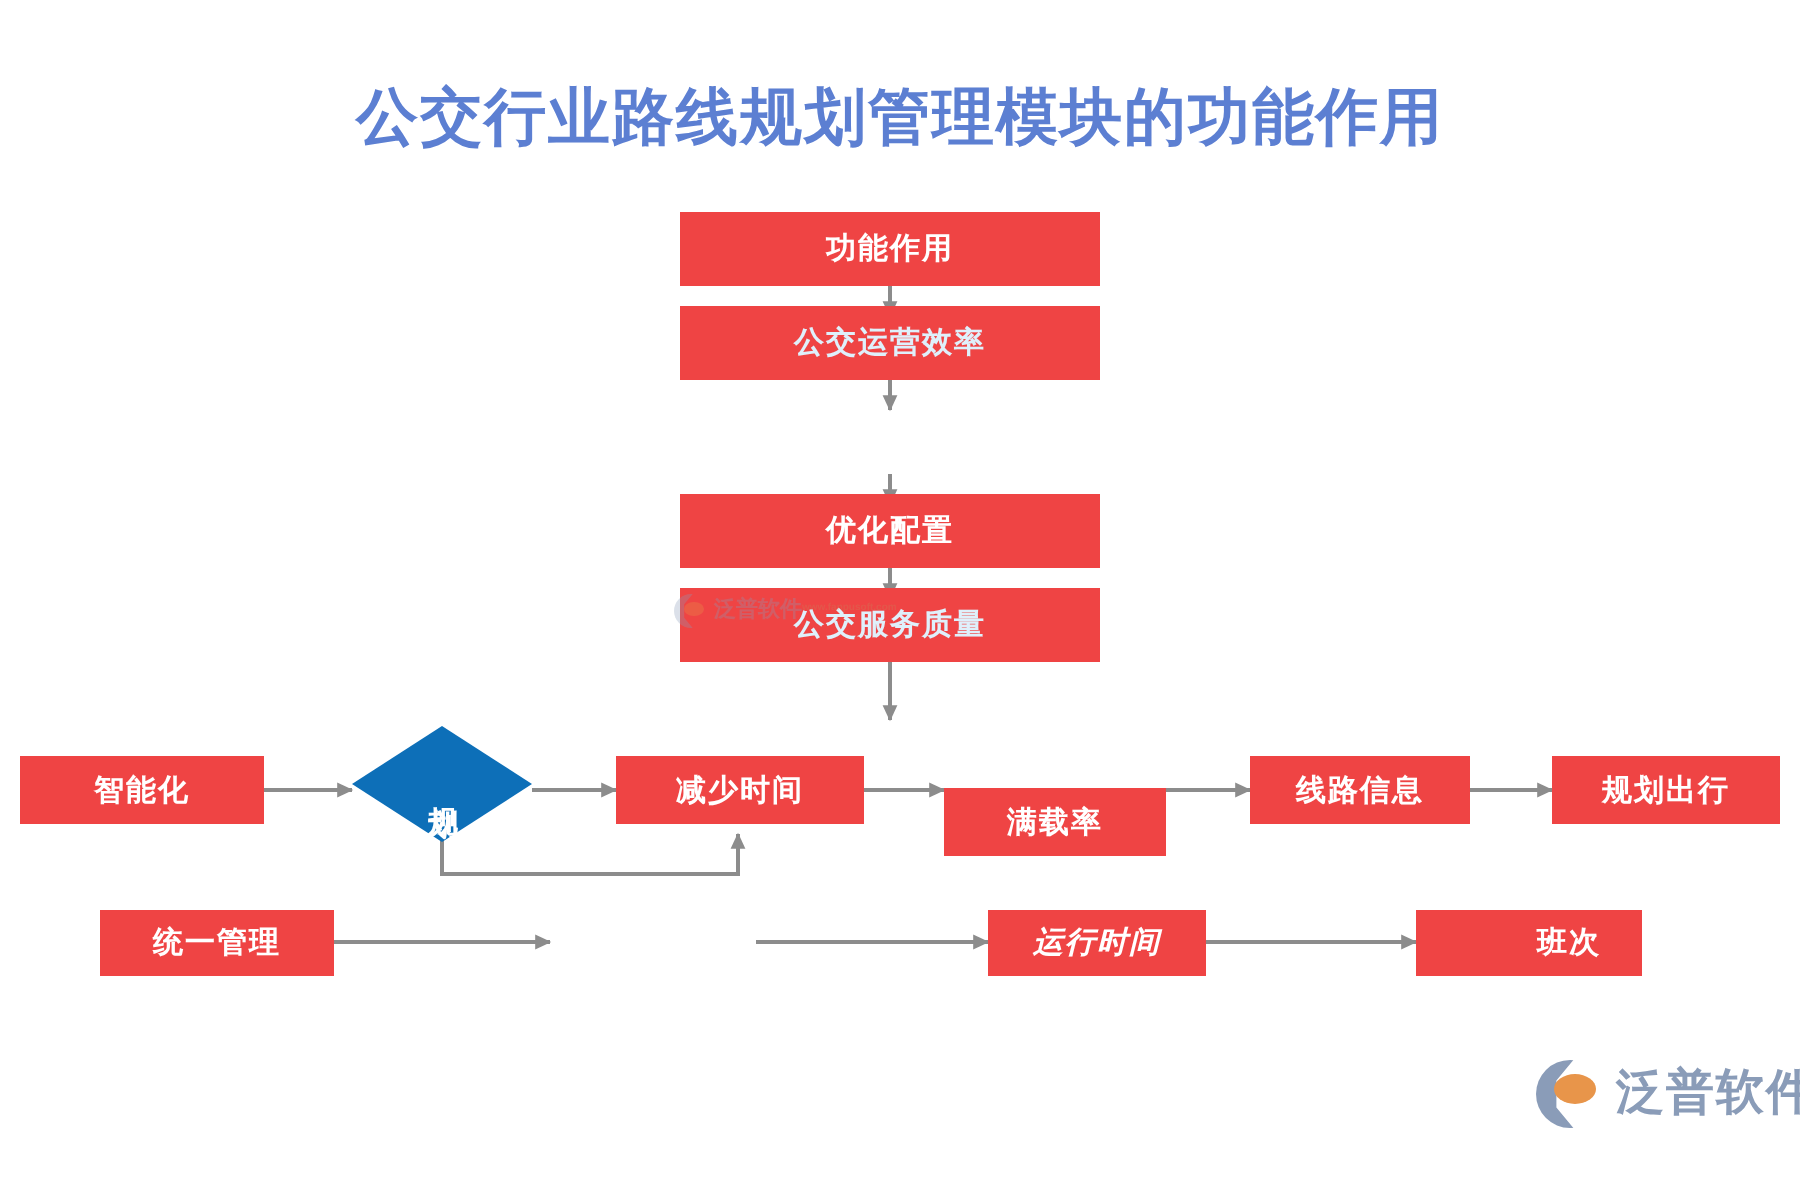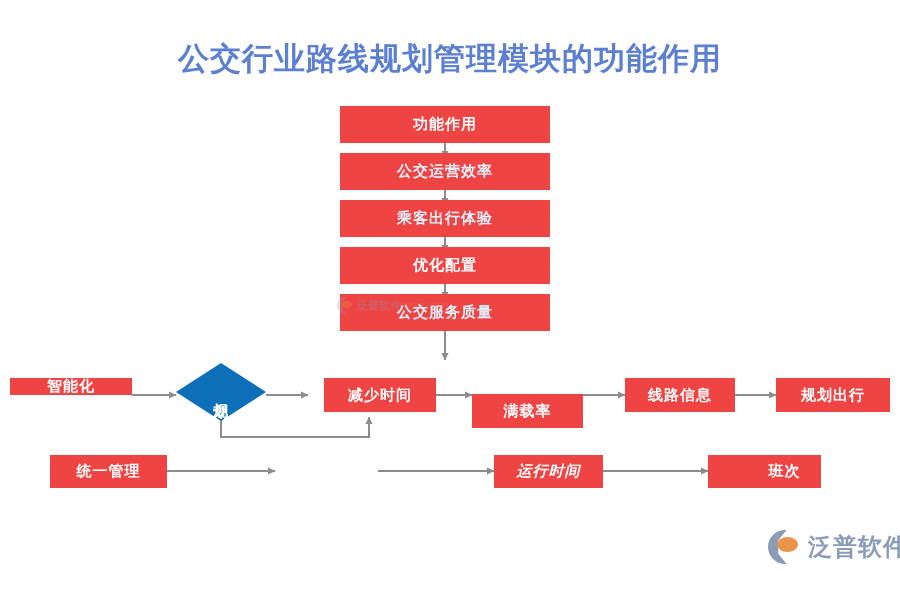--- a/index.html
+++ b/index.html
@@ -183,53 +183,50 @@
   </svg>
 
   <div class="node" id="n-v1" style="left:340px; top:106px; width:210px; height:37px;">
     <span>功能作用</span>
   </div>
 
   <div class="node soft-text" id="n-v2" style="left:340px; top:153px; width:210px; height:37px;">
     <span>公交运营效率</span>
   </div>
 
-  <div class="node soft-text" id="n-v3" style="left:340px; top:200px; width:210px; height:37px;">
-    <span>乘客出行体验</span>
-  </div>
 
   <div class="node" id="n-v4" style="left:340px; top:247px; width:210px; height:37px;">
     <span>优化配置</span>
   </div>
 
   <div class="node soft-text" id="n-v5" style="left:340px; top:294px; width:210px; height:37px;">
     <span>公交服务质量</span>
   </div>
 
   <div class="wm wm-faint" id="watermark-overlay">
     <div class="wm-mark">
       <div class="ring"></div>
       <div class="swoosh"></div>
     </div>
     <div class="wm-text">
       <span class="wm-name">泛普软件</span>
       <span class="wm-url">www.fanpusoft.com</span>
     </div>
   </div>
 
-  <div class="node" id="n-m1" style="left:10px; top:378px; width:122px; height:17px;">
+  <div class="node" id="n-m1" style="left:10px; top:378px; width:122px; height:34px;">
     <span>智能化</span>
   </div>
 
   <div class="diamond-wrap" id="n-d1" style="left:176px; top:363px; width:90px; height:58px;">
     <div class="diamond-shape"></div>
     <div class="diamond-label">规划</div>
   </div>
 
-  <div class="node" id="n-m2" style="left:308px; top:378px; width:112px; height:34px;margin-left:16px;">
+  <div class="node" id="n-m2" style="left:308px; top:378px; width:124px; height:34px;">
     <span>减少时间</span>
   </div>
 
   <div class="node" id="n-m3" style="left:472px; top:394px; width:111px; height:34px;">
     <span>满载率</span>
   </div>
 
   <div class="node" id="n-m5" style="left:776px; top:378px; width:114px; height:34px;">
     <span>规划出行</span>
   </div>

